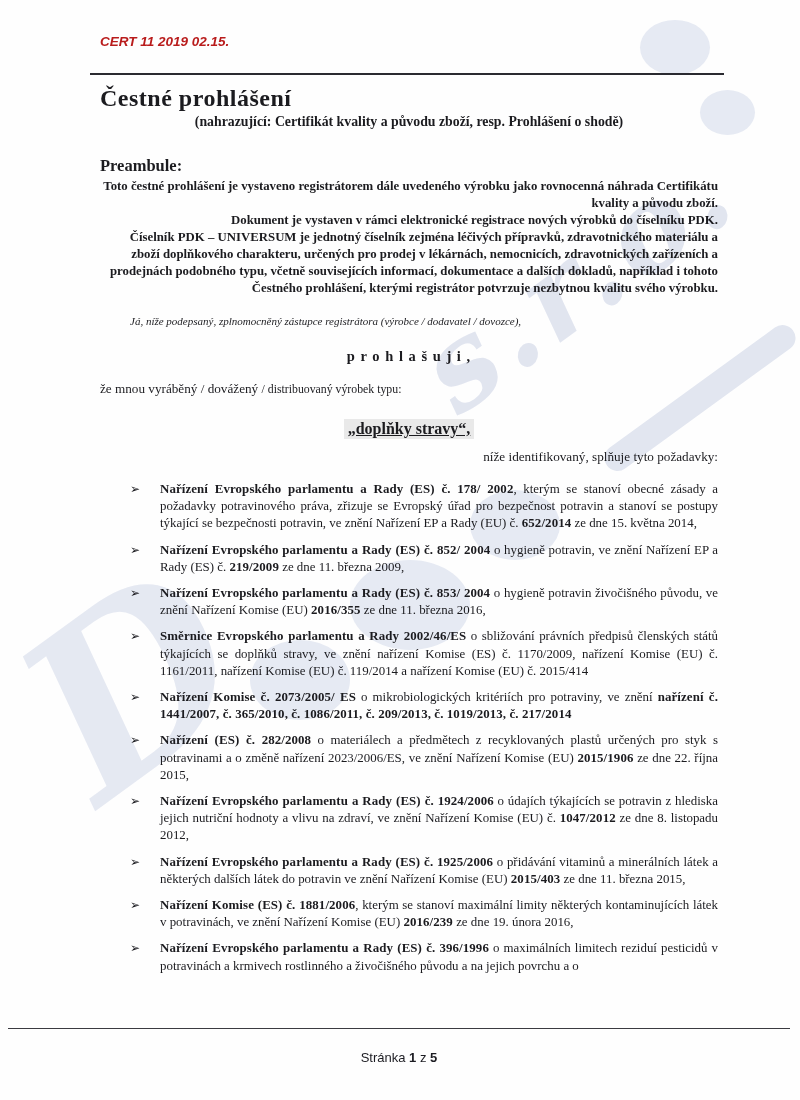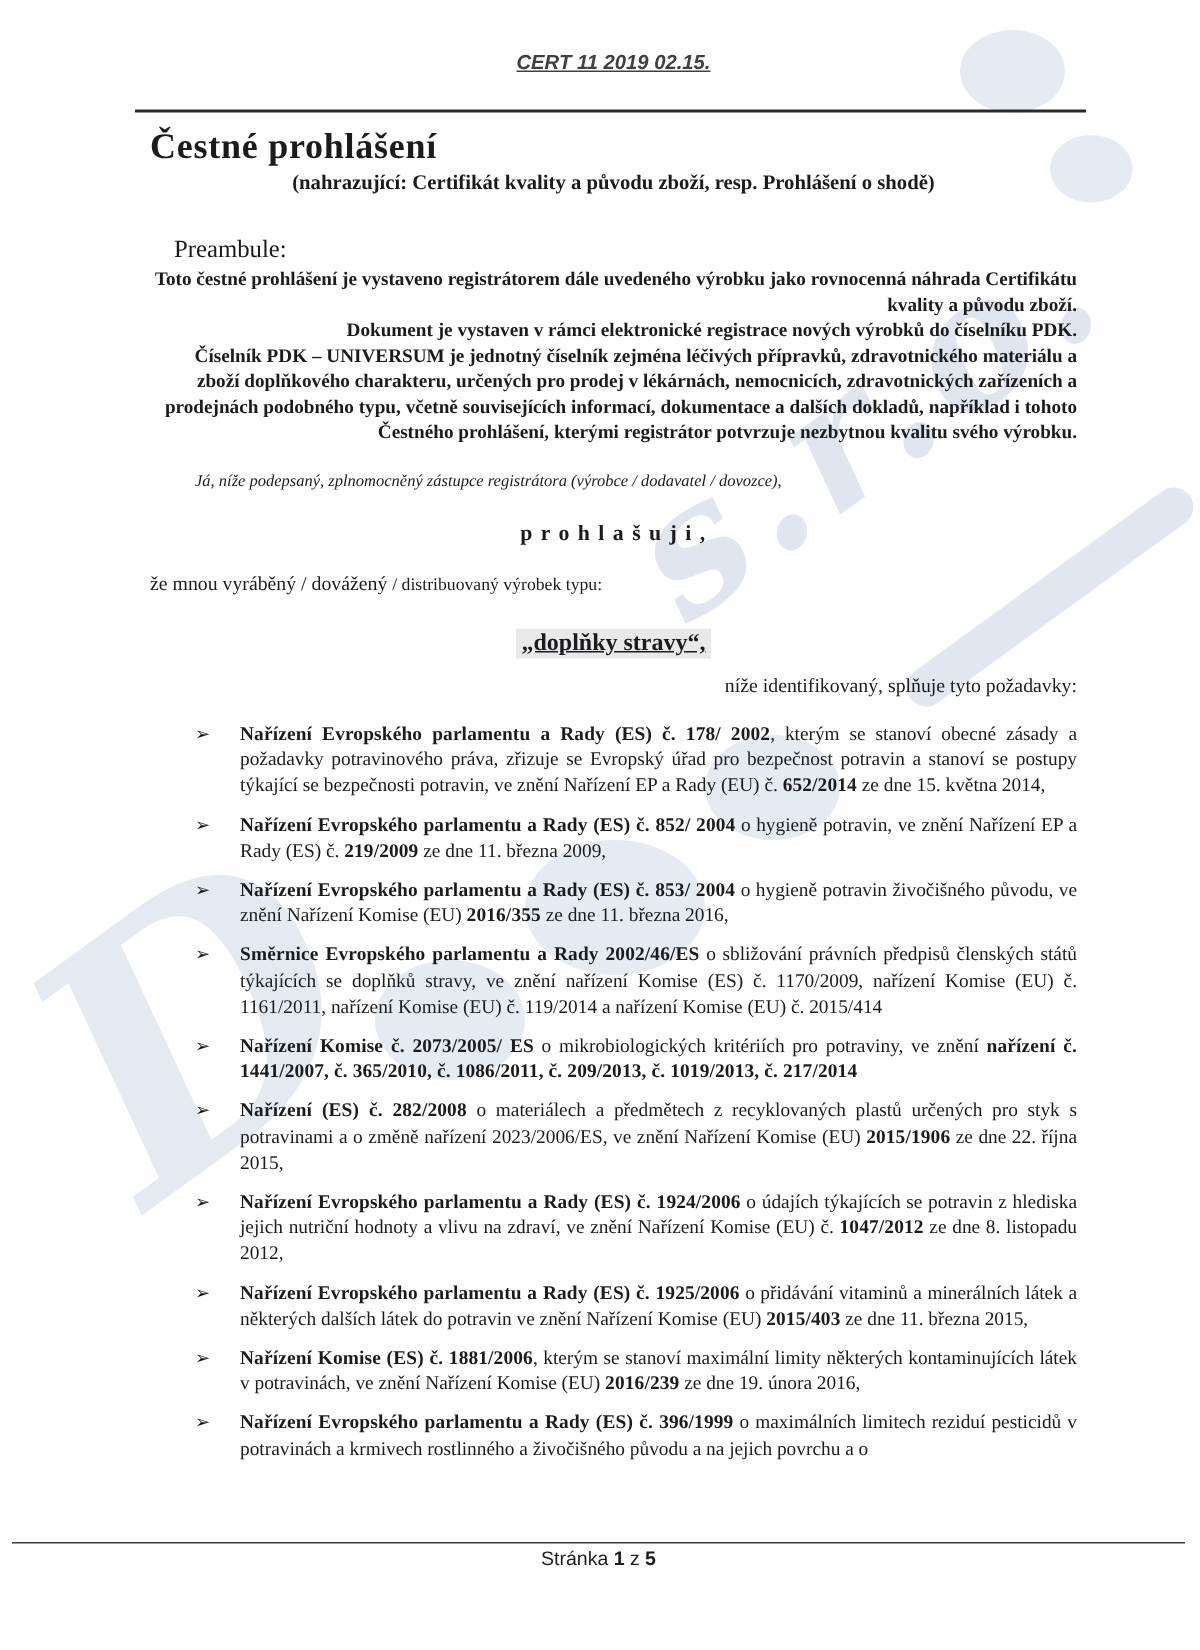--- a/index.html
+++ b/index.html
@@ -42,42 +42,42 @@
     font-size:230px;letter-spacing:30px;
     opacity:.9;
   }
   
   .content{
     position:absolute;inset:0;z-index:1;
     padding:34px 82px 0 100px;
     box-sizing:border-box;
   }
   .header-ref{
-    text-align:center;
+    text-align:left;
     font-family:"Liberation Sans", sans-serif;
     font-style:italic;font-weight:bold;
-    font-size:13.5px;color:#404040;text-decoration:underline;
+    font-size:13.5px;color:#b91c1c;
   }
   .head-rule{
     border:none;border-top:2px solid #2a2a30;
     margin:24px -6px 0 -10px;
   }
   .doc-title{
     text-align:left;
     font-size:24px;font-weight:bold;
     margin:10px 0 2px 0;letter-spacing:.5px;
   }
   .doc-subtitle{
     text-align:center;
     font-size:13.8px;font-weight:bold;
     margin:0 0 26px 0;
   }
   .preamble-heading{
-    font-size:16.5px;font-weight:normal;
-    margin:0 0 2px 16px;
+    font-size:16.5px;font-weight:bold;
+    margin:0 0 2px 0;
   }
   .preamble p{
     margin:0;
     font-size:12.8px;font-weight:bold;
     line-height:17px;
     text-align:right;
   }
   .decl-intro{
     margin:16px 0 0 0;
     text-indent:30px;
@@ -118,21 +118,21 @@
     flex:1;
     font-size:12.9px;line-height:17.2px;
     text-align:justify;
   }
   .bullet .btxt b{letter-spacing:.1px;}
   
   .footer{
     position:absolute;
     left:8px;right:10px;top:1028px;
     border-top:1.5px solid #3a3a40;
-    padding-top:2px;
+    padding-top:21px;
     text-align:center;
     font-family:"Liberation Sans", sans-serif;
     font-size:13px;color:#1c1c22;
     z-index:1;
   }
 </style>
 </head>
 <body>
 
 <div class="page">
@@ -204,21 +204,21 @@
       <div class="bullet">
         <span class="glyph">➢</span>
         <span class="btxt"><b>Nařízení Evropského parlamentu a Rady (ES) č. 1925/2006</b><span>  o přidávání vitaminů a minerálních látek a některých dalších látek do potravin ve znění Nařízení Komise (EU) </span><b>2015/403</b><span> ze dne 11. března 2015,</span></span>
       </div>
       <div class="bullet">
         <span class="glyph">➢</span>
         <span class="btxt"><b>Nařízení Komise (ES) č. 1881/2006</b><span>, kterým se stanoví maximální limity některých kontaminujících látek v potravinách, ve znění Nařízení Komise (EU) </span><b>2016/239</b><span> ze dne 19. února 2016,</span></span>
       </div>
       <div class="bullet">
         <span class="glyph">➢</span>
-        <span class="btxt"><b>Nařízení Evropského parlamentu a Rady (ES) č. 396/1999</b><span> o maximálních limitech reziduí pesticidů v potravinách a krmivech rostlinného a živočišného původu a na jejich povrchu a o</span></span>
+        <span class="btxt"><b>Nařízení Evropského parlamentu a Rady (ES) č. 396/1996</b><span> o maximálních limitech reziduí pesticidů v potravinách a krmivech rostlinného a živočišného původu a na jejich povrchu a o</span></span>
       </div>
     </div>
   </div>
 
   <div class="footer">
     <span><span>Stránka </span><b>1</b><span> z </span><b>5</b></span>
   </div>
 
 </div>
 

